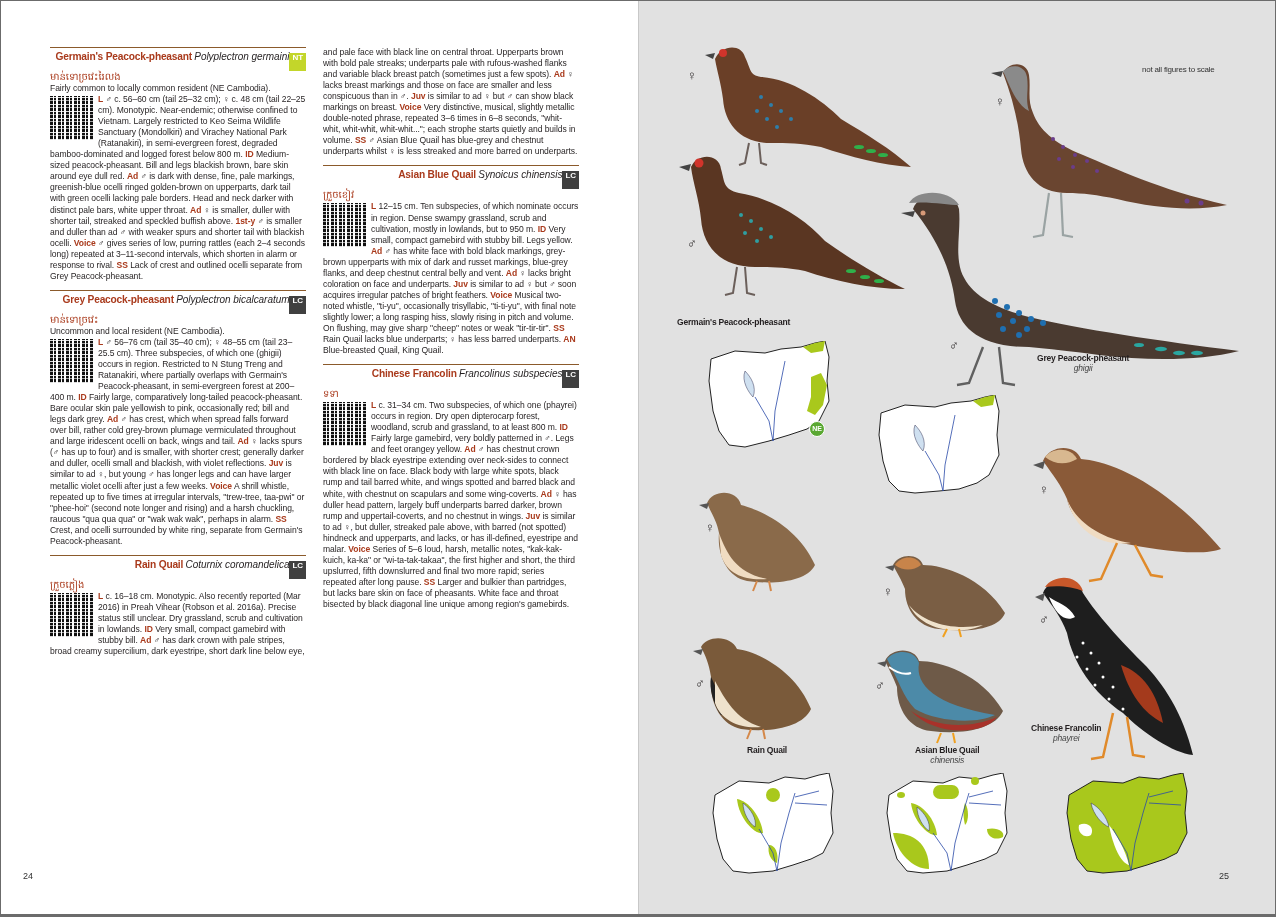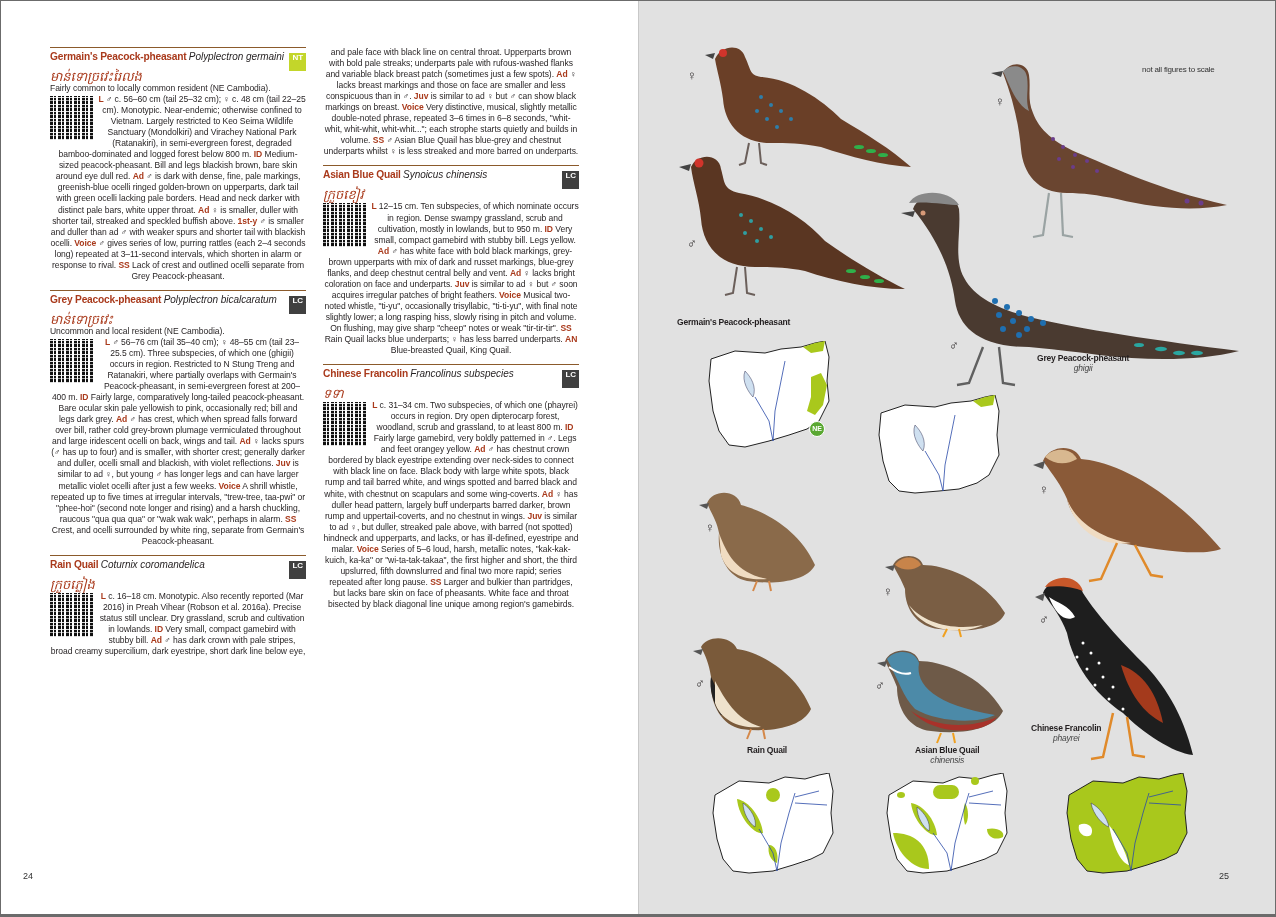--- a/index.html
+++ b/index.html
@@ -5,37 +5,37 @@
   * { box-sizing: border-box; margin: 0; padding: 0; }
   html, body { width: 1276px; height: 917px; overflow: hidden; background: #6b6b6b; }
   body { font-family: "Liberation Sans", sans-serif; }
   .spread { position: absolute; left: 1px; top: 1px; width: 1274px; height: 913px; display: flex; }
   .page-left { position: relative; width: 638px; height: 913px; background: #ffffff; border-right: 1px solid #c8c8c8; }
   .page-right { position: relative; width: 636px; height: 913px; background: #e1e1e1; }
   .col { position: absolute; top: 46px; width: 256px; font-size: 8.55px; line-height: 11.05px; color: #231f20; letter-spacing: -0.05px; }
   .col-1 { left: 49px; }
   .col-2 { left: 322px; }
   .entry { border-top: 1.3px solid #8b5a2b; padding-top: 3px; margin-bottom: 8px; position: relative; }
-  .entry-head { display: flex; align-items: baseline; justify-content: space-between; }
+  .entry-head { display: flex; align-items: baseline; justify-content: flex-end; }
   .common { color: #a93a1c; font-weight: bold; font-size: 10.2px; letter-spacing: -0.2px; }
   .sci { font-style: italic; font-size: 10px; color: #231f20; }
   .badge { display: inline-block; font-size: 8px; font-weight: bold; color: #fff; padding: 0 3px; line-height: 10px; height: 18px; }
   .badge.nt { background: #c3d62a; }
   .badge.lc { background: #404040; }
-  .khmer { color: #a93a1c; font-size: 13px; line-height: 12px; font-style: italic; }
+  .khmer { color: #a93a1c; font-size: 10px; line-height: 12px; }
   .qr { float: left; width: 44px; height: 44px; margin: 2px 4px 0 0;
         background:
           repeating-linear-gradient(90deg, #111 0 3px, #fff 3px 4px, #111 4px 6px, #fff 6px 8px),
           #111;
         background-blend-mode: normal;
         position: relative; }
   .qr::after { content: ""; position: absolute; inset: 0;
         background: repeating-linear-gradient(0deg, rgba(255,255,255,0.85) 0 1px, transparent 1px 4px, rgba(255,255,255,0.6) 4px 5px, transparent 5px 7px); }
   .kw { color: #a93a1c; font-weight: bold; }
-  .body-text { text-align: center; }
+  .body-text { text-align: left; }
   .continued { margin-bottom: 8px; }
   .page-num { position: absolute; bottom: 33px; font-size: 9px; color: #333; margin-top: 12px; }
   .pn-left { left: 22px; }
   .pn-right { right: 46px; }
   .scale-note { position: absolute; top: 64px; left: 475px; font-size: 8px; color: #333; letter-spacing: -0.2px; padding-left: 28px; }
   .plate-label { position: absolute; font-size: 8.5px; font-weight: bold; color: #231f20; text-align: center; letter-spacing: -0.2px; }
   .plate-label .ssp { display: block; font-weight: normal; font-style: italic; color: #444; font-size: 8.5px; }
   .sex { position: absolute; font-size: 13px; color: #231f20; line-height: 1; }
   .bird { position: absolute; }
   .map { position: absolute; }

